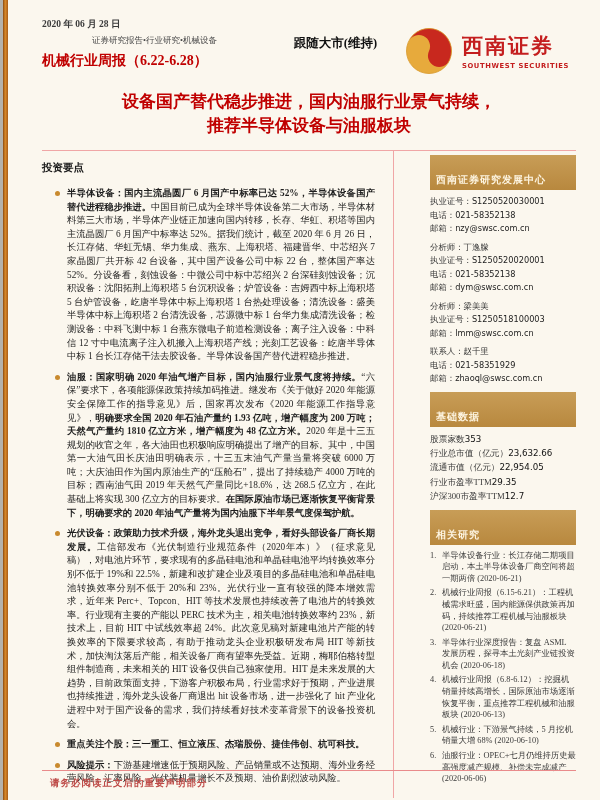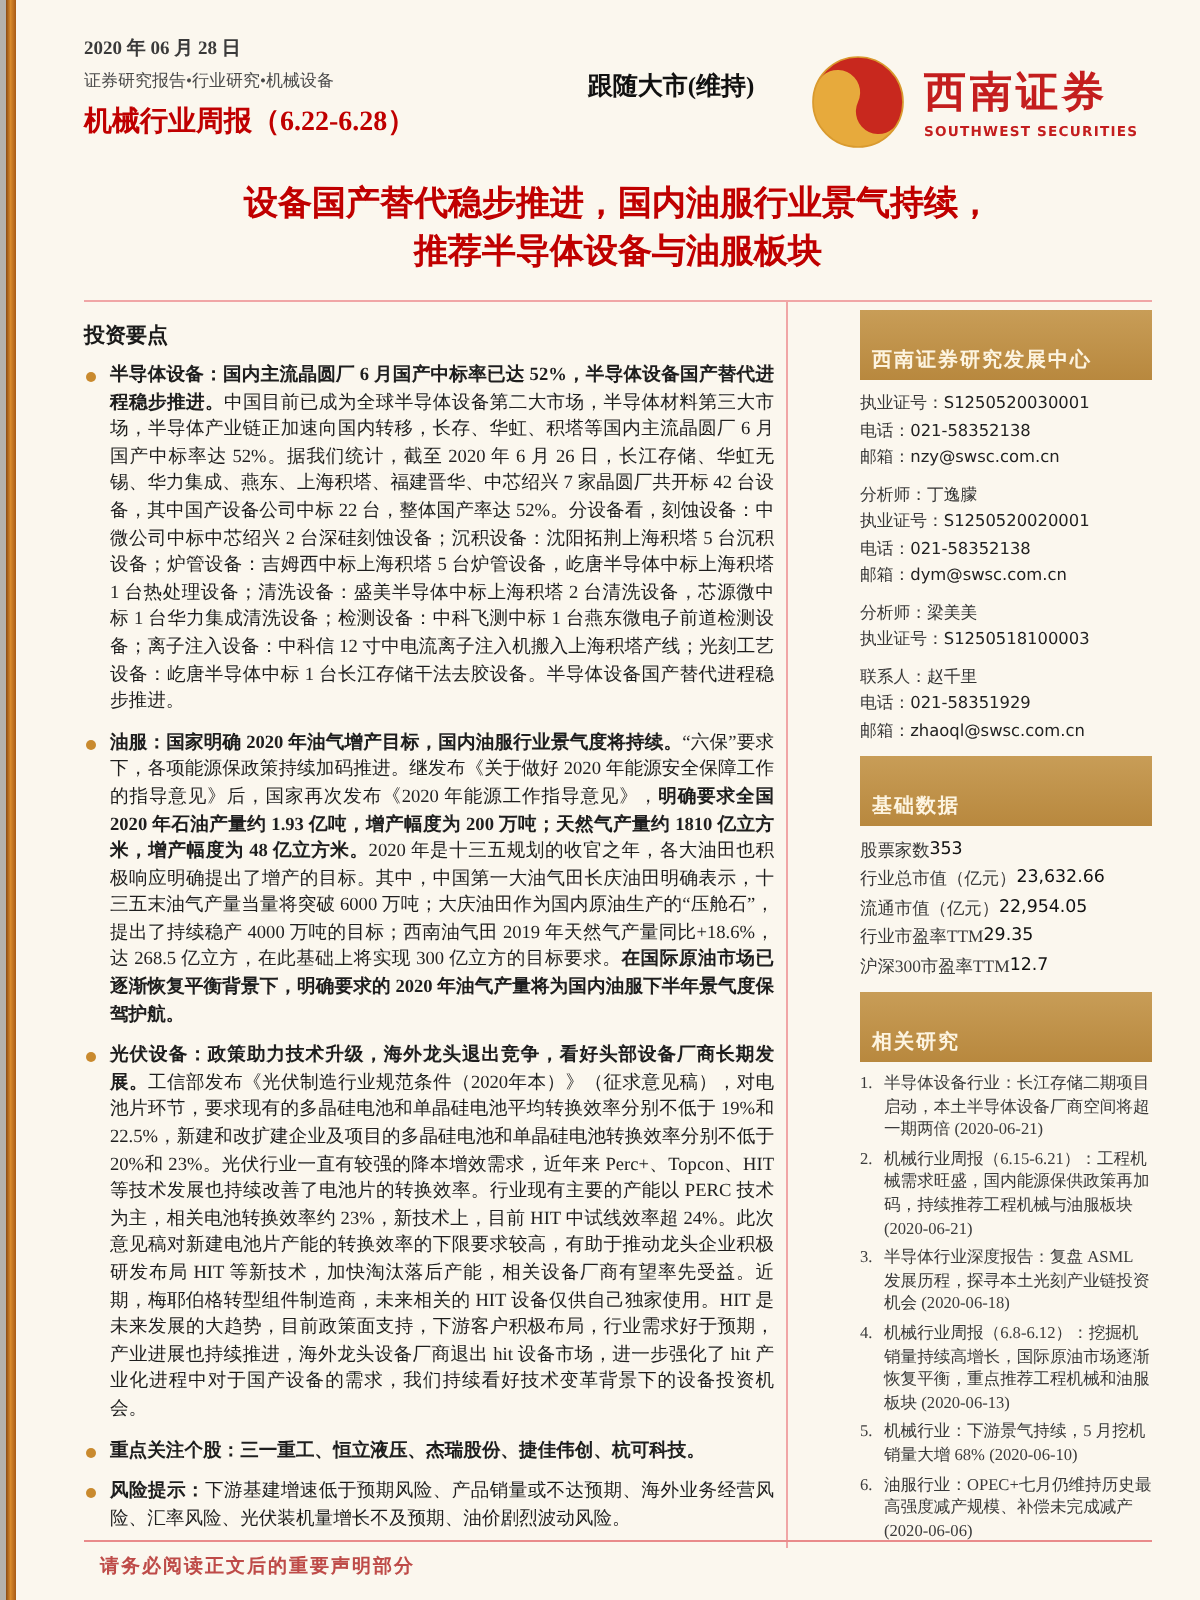--- a/index.html
+++ b/index.html
@@ -11,21 +11,21 @@
   }
   .edge-gray{position:absolute;left:0;top:0;width:3px;height:800px;background:#b5b2ac;}
   .edge-orange{position:absolute;left:3px;top:0;width:5px;height:800px;
     background:linear-gradient(90deg,#8a4a12,#d98a2b 45%,#a85a16);}
   .page{position:absolute;left:42px;top:18px;width:534px;}
 
   
   .header{display:flex;align-items:flex-start;}
   .h-left{width:225px;}
   .h-date{font-size:9.5px;font-weight:bold;color:#3a3a3a;font-family:"Liberation Serif",serif;}
-  .h-cat{font-size:8.5px;color:#4a4a4a;margin-top:4px;font-family:"Liberation Serif",serif;}
+  .h-cat{font-size:8.5px;color:#4a4a4a;margin-top:4px;font-family:"Liberation Serif",serif;text-align:center;}
   .h-series{font-size:14px;font-weight:bold;color:#C00000;margin-top:5px;font-family:"Liberation Serif",serif;}
   .h-center{flex:1;text-align:center;}
   .h-rating{display:inline-block;margin-top:17px;font-size:12.5px;font-weight:bold;color:#111;
     font-family:"Liberation Serif",serif;}
   .h-right{width:172px;display:flex;align-items:center;padding-top:8px;}
   .logo-mark{width:50px;height:50px;flex:0 0 auto;}
   .brand{margin-left:8px;}
   .brand-cn{font-size:21px;font-weight:bold;color:#C41E1E;letter-spacing:2px;
     font-family:"Liberation Serif",serif;}
   .brand-en{font-size:6.8px;font-weight:bold;color:#C41E1E;letter-spacing:0.6px;margin-top:2px;}
@@ -35,21 +35,21 @@
     font-size:17px;line-height:24px;font-family:"Liberation Serif",serif;}
   .rule-top{border-top:1.5px solid #F0A6A6;margin-top:12px;}
 
   
   .columns{display:flex;min-height:588px;gap:28px;}
   .col-main{width:352px;border-right:1px solid #F0A6A6;padding-right:6px;box-sizing:border-box;}
   .col-side{flex:1;padding-left:8px;}
 
   .hl-heading{font-size:10.5px;font-weight:bold;color:#1a1a1a;margin:10px 0 7px 0;
     font-family:"Liberation Serif",serif;}
-  .bullets{list-style:none;margin:0;padding:0;}
+  .bullets{list-style:none;margin:12px;padding:0;}
   .bullets li{position:relative;padding-left:13px;margin-bottom:7px;
     font-size:9.3px;line-height:13.6px;color:#1e1e1e;text-align:justify;
     font-family:"Liberation Serif",serif;}
   .dot{position:absolute;left:1px;top:4px;width:5px;height:5px;border-radius:50%;background:#C98A2E;}
   .seg-b{font-weight:bold;}
 
   
   .banner{margin:6px 0 5px 0;padding:18px 6px 3px 6px;
     background:linear-gradient(#C89D57,#B8883E);
     color:#FDF4E0;font-size:10px;font-weight:bold;letter-spacing:1px;
@@ -136,20 +136,21 @@
       <div class="a-block">
         <div><span>分析师：</span><span class="a-name">丁逸朦</span></div>
         <div><span>执业证号：</span><span class="val">S1250520020001</span></div>
         <div><span>电话：</span><span class="val">021-58352138</span></div>
         <div><span>邮箱：</span><span class="val">dym@swsc.com.cn</span></div>
       </div>
 
       <div class="a-block">
         <div><span>分析师：</span><span class="a-name">梁美美</span></div>
         <div><span>执业证号：</span><span class="val">S1250518100003</span></div>
+        <div><span>邮箱：</span><span class="val">lmm@swsc.com.cn</span></div>
       </div>
 
       <div class="a-block">
         <div><span>联系人：</span><span class="a-name">赵千里</span></div>
         <div><span>电话：</span><span class="val">021-58351929</span></div>
         <div><span>邮箱：</span><span class="val">zhaoql@swsc.com.cn</span></div>
       </div>
 
       <div class="banner">基础数据</div>
       <div>

